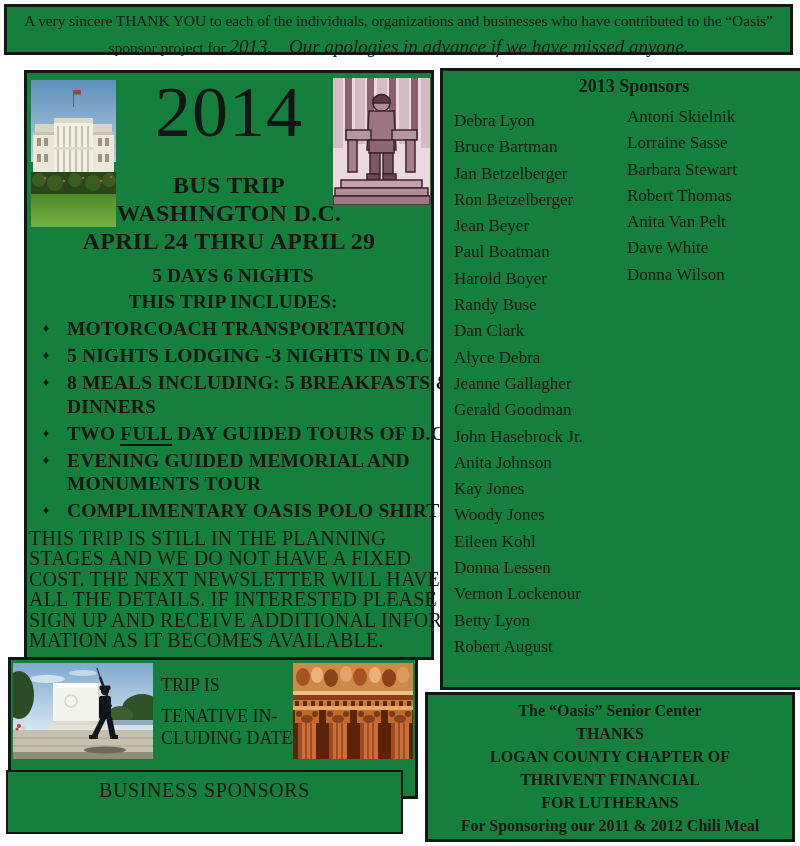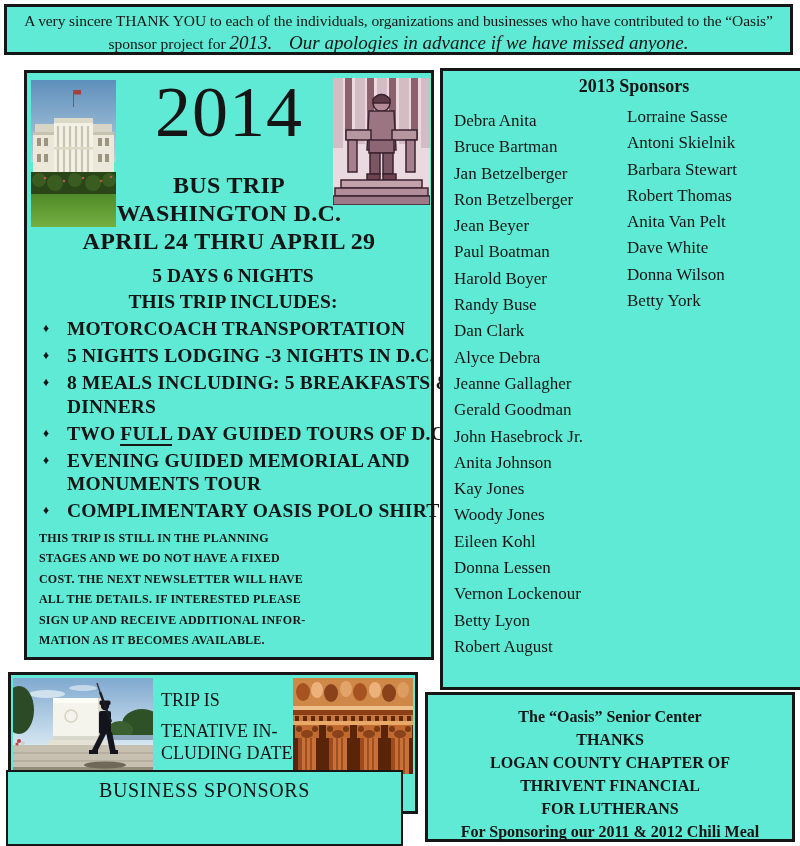--- a/index.html
+++ b/index.html
@@ -1,56 +1,56 @@
 <!DOCTYPE html>
 <html><head>
 <meta charset="utf-8">
 <style>
   html,body{margin:0;padding:0;background:#ffffff;}
   body{width:800px;height:846px;position:relative;font-family:"Liberation Serif","DejaVu Serif",serif;color:#151515;overflow:hidden;}
-  .box{position:absolute;box-sizing:border-box;background:#5eead4;}
+  .box{position:absolute;box-sizing:border-box;background:#15803d;}
   
   #banner{left:4px;top:4px;width:789px;height:51px;border:3px solid #161616;text-align:center;padding-top:3px;white-space:nowrap;}
   .banner-l1{font-size:15.5px;line-height:21px;letter-spacing:-0.1px;}
-  .banner-l2{font-size:15.5px;line-height:24px;}
+  .banner-l2{font-size:15.5px;line-height:32px;}
   .banner-italic{font-style:italic;font-size:19px;}
   .banner-gap{margin-left:13px;}
   
   #trip-box{left:24px;top:70px;width:410px;height:590px;border:3px solid #161616;text-align:center;}
   #wh-photo{position:absolute;left:4px;top:7px;}
   #lincoln-img{position:absolute;right:1px;top:5px;}
   .year{margin-top:2px;font-size:72px;line-height:74px;letter-spacing:1px;}
   .trip-h{font-size:24px;font-weight:bold;line-height:28px;letter-spacing:0.3px;}
   .trip-h-first{margin-top:22px;}
   .trip-sub{font-size:19.5px;font-weight:bold;line-height:26px;padding-left:8px;}
   .trip-sub-first{margin-top:8px;}
   #trip-bullet-list{margin-top:2px;text-align:left;padding:0 2px 0 10px;}
   .bullet-item{display:flex;margin-bottom:3.5px;}
   .bullet-glyph{flex:0 0 24px;font-size:12px;line-height:23.5px;padding-left:6px;}
   .bullet-text{font-size:19.5px;font-weight:bold;line-height:23.5px;letter-spacing:0.2px;white-space:nowrap;}
   .u{border-bottom:2.5px solid #161616;}
-  #trip-note{margin-top:5px;text-align:left;padding-left:12px;font-size:12px;font-weight:bold;line-height:20.5px;letter-spacing:0.2px;}
+  #trip-note{margin-top:5px;text-align:left;padding-left:2px;font-size:20px;font-weight:normal;line-height:20.5px;letter-spacing:0.2px;}
   #trip-note > div{white-space:nowrap;}
   
-  #photo-strip{left:8px;top:657px;width:410px;height:142px;border:3px solid #161616;margin-top:15px;}
+  #photo-strip{left:8px;top:657px;width:410px;height:142px;border:3px solid #161616;}
   #guard-photo{position:absolute;left:2px;top:3px;}
   #court-photo{position:absolute;right:2px;top:3px;}
   #strip-caption{position:absolute;left:150px;top:14px;width:142px;text-align:left;font-size:18px;line-height:22px;}
   .caption-gap{margin-top:9px;}
   
-  #business-box{left:6px;top:770px;width:397px;height:76px;border:2px solid #161616;text-align:center;font-size:20px;padding-top:7px;letter-spacing:0.6px;}
+  #business-box{left:6px;top:770px;width:397px;height:64px;border:2px solid #161616;text-align:center;font-size:20px;padding-top:7px;letter-spacing:0.6px;}
   
   #sponsors-box{left:440px;top:68px;width:388px;height:622px;border:3px solid #161616;}
   #sponsors-title{text-align:center;font-weight:bold;font-size:18px;margin-top:4px;line-height:22px;}
   .sponsor-col{position:absolute;font-size:17px;}
   .sponsor-col > div{line-height:26.3px;white-space:nowrap;}
   #sponsor-col1{left:11px;top:37px;}
   #sponsor-col2{left:184px;top:33px;}
   
-  #thanks-box{left:425px;top:692px;width:370px;height:150px;border:3px solid #161616;text-align:center;font-weight:bold;font-size:16px;padding-top:10px;}
+  #thanks-box{left:425px;top:692px;width:370px;height:150px;border:3px solid #161616;text-align:center;font-weight:bold;font-size:16px;padding-top:4px;}
   #thanks-box > div{line-height:23px;white-space:nowrap;}
 </style>
 </head>
 <body>
 
 <div class="box" id="banner">
   <div class="banner-l1">A very sincere THANK YOU to each of the individuals, organizations and businesses who have contributed to the “Oasis”</div>
   <div class="banner-l2">
     <span>sponsor project for</span>
     <span class="banner-italic">2013.</span>
@@ -335,21 +335,21 @@
   </svg>
 </div>
 
 <div class="box" id="business-box">
   <div>BUSINESS SPONSORS</div>
 </div>
 
 <div class="box" id="sponsors-box">
   <div id="sponsors-title">2013 Sponsors</div>
   <div class="sponsor-col" id="sponsor-col1">
-      <div>Debra Anita</div>
+      <div>Debra Lyon</div>
       <div>Bruce Bartman</div>
       <div>Jan Betzelberger</div>
       <div>Ron Betzelberger</div>
       <div>Jean Beyer</div>
       <div>Paul Boatman</div>
       <div>Harold Boyer</div>
       <div>Randy Buse</div>
       <div>Dan Clark</div>
       <div>Alyce Debra</div>
       <div>Jeanne Gallagher</div>
@@ -358,28 +358,27 @@
       <div>Anita Johnson</div>
       <div>Kay Jones</div>
       <div>Woody Jones</div>
       <div>Eileen Kohl</div>
       <div>Donna Lessen</div>
       <div>Vernon Lockenour</div>
       <div>Betty Lyon</div>
       <div>Robert August</div>
     </div>
   <div class="sponsor-col" id="sponsor-col2">
+      <div>Antoni Skielnik</div>
       <div>Lorraine Sasse</div>
-      <div>Antoni Skielnik</div>
       <div>Barbara Stewart</div>
       <div>Robert Thomas</div>
       <div>Anita Van Pelt</div>
       <div>Dave White</div>
       <div>Donna Wilson</div>
-      <div>Betty York</div>
     </div>
 </div>
 
 <div class="box" id="thanks-box">
     <div>The “Oasis” Senior Center</div>
     <div>THANKS</div>
     <div>LOGAN COUNTY CHAPTER OF</div>
     <div>THRIVENT FINANCIAL</div>
     <div>FOR LUTHERANS</div>
     <div>For Sponsoring our 2011 &amp; 2012 Chili Meal</div>

